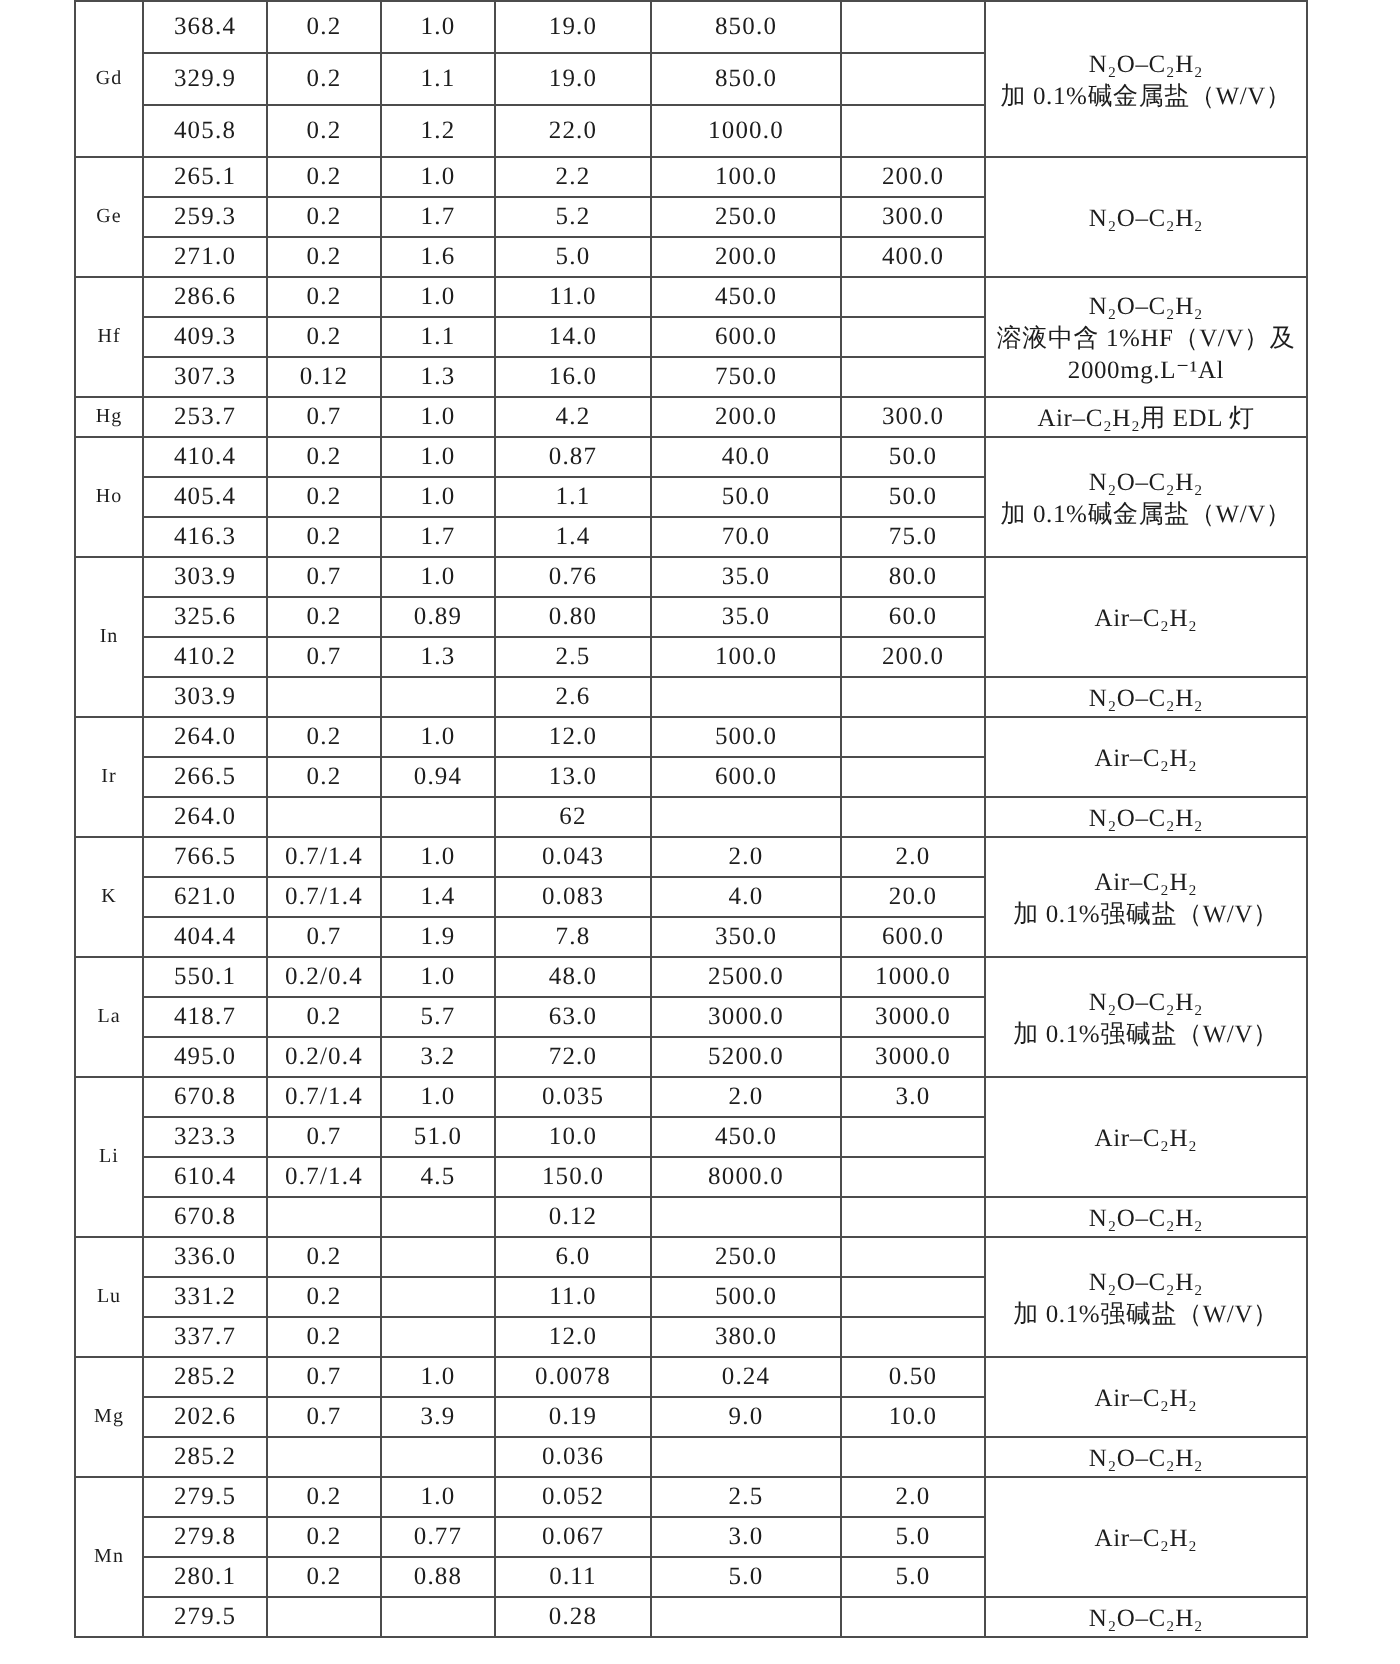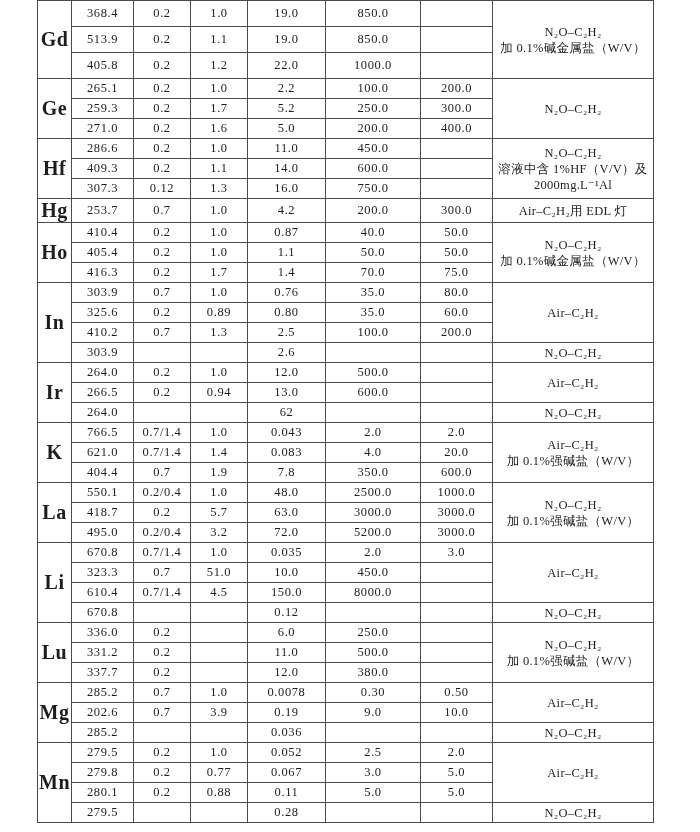--- a/index.html
+++ b/index.html
@@ -25,23 +25,22 @@
   td {
     border: 1px solid #4c4c4c;
     text-align: center;
     vertical-align: middle;
     overflow: hidden;
     white-space: nowrap;
   }
   tr { height: 20px; }
   tr.tall { height: 26px; }
   td.elem {
-    font-size: 20px;
+    font-size: 10px;
     letter-spacing: 0.5px;
-    font-weight: bold;
   }
   td.val {
     font-size: 12.5px;
     letter-spacing: 0.6px;
   }
   td.note {
     font-size: 12.5px;
     letter-spacing: 0.3px;
     line-height: 16px;
     padding: 1px 2px;
@@ -71,21 +70,21 @@
           <td class="val">1.0</td>
           <td class="val">19.0</td>
           <td class="val">850.0</td>
           <td class="val"></td>
           <td class="note" rowspan="3">
             <div>N₂O–C₂H₂</div>
             <div>加 0.1%碱金属盐（W/V）</div>
           </td>
         </tr>
         <tr class="tall">
-          <td class="val">513.9</td>
+          <td class="val">329.9</td>
           <td class="val">0.2</td>
           <td class="val">1.1</td>
           <td class="val">19.0</td>
           <td class="val">850.0</td>
           <td class="val"></td>
         </tr>
         <tr class="tall">
           <td class="val">405.8</td>
           <td class="val">0.2</td>
           <td class="val">1.2</td>
@@ -387,21 +386,21 @@
           <td class="val">12.0</td>
           <td class="val">380.0</td>
           <td class="val"></td>
         </tr>
         <tr>
           <td class="elem" rowspan="3">Mg</td>
           <td class="val">285.2</td>
           <td class="val">0.7</td>
           <td class="val">1.0</td>
           <td class="val">0.0078</td>
-          <td class="val">0.30</td>
+          <td class="val">0.24</td>
           <td class="val">0.50</td>
           <td class="note" rowspan="2">
             <div>Air–C₂H₂</div>
           </td>
         </tr>
         <tr>
           <td class="val">202.6</td>
           <td class="val">0.7</td>
           <td class="val">3.9</td>
           <td class="val">0.19</td>

